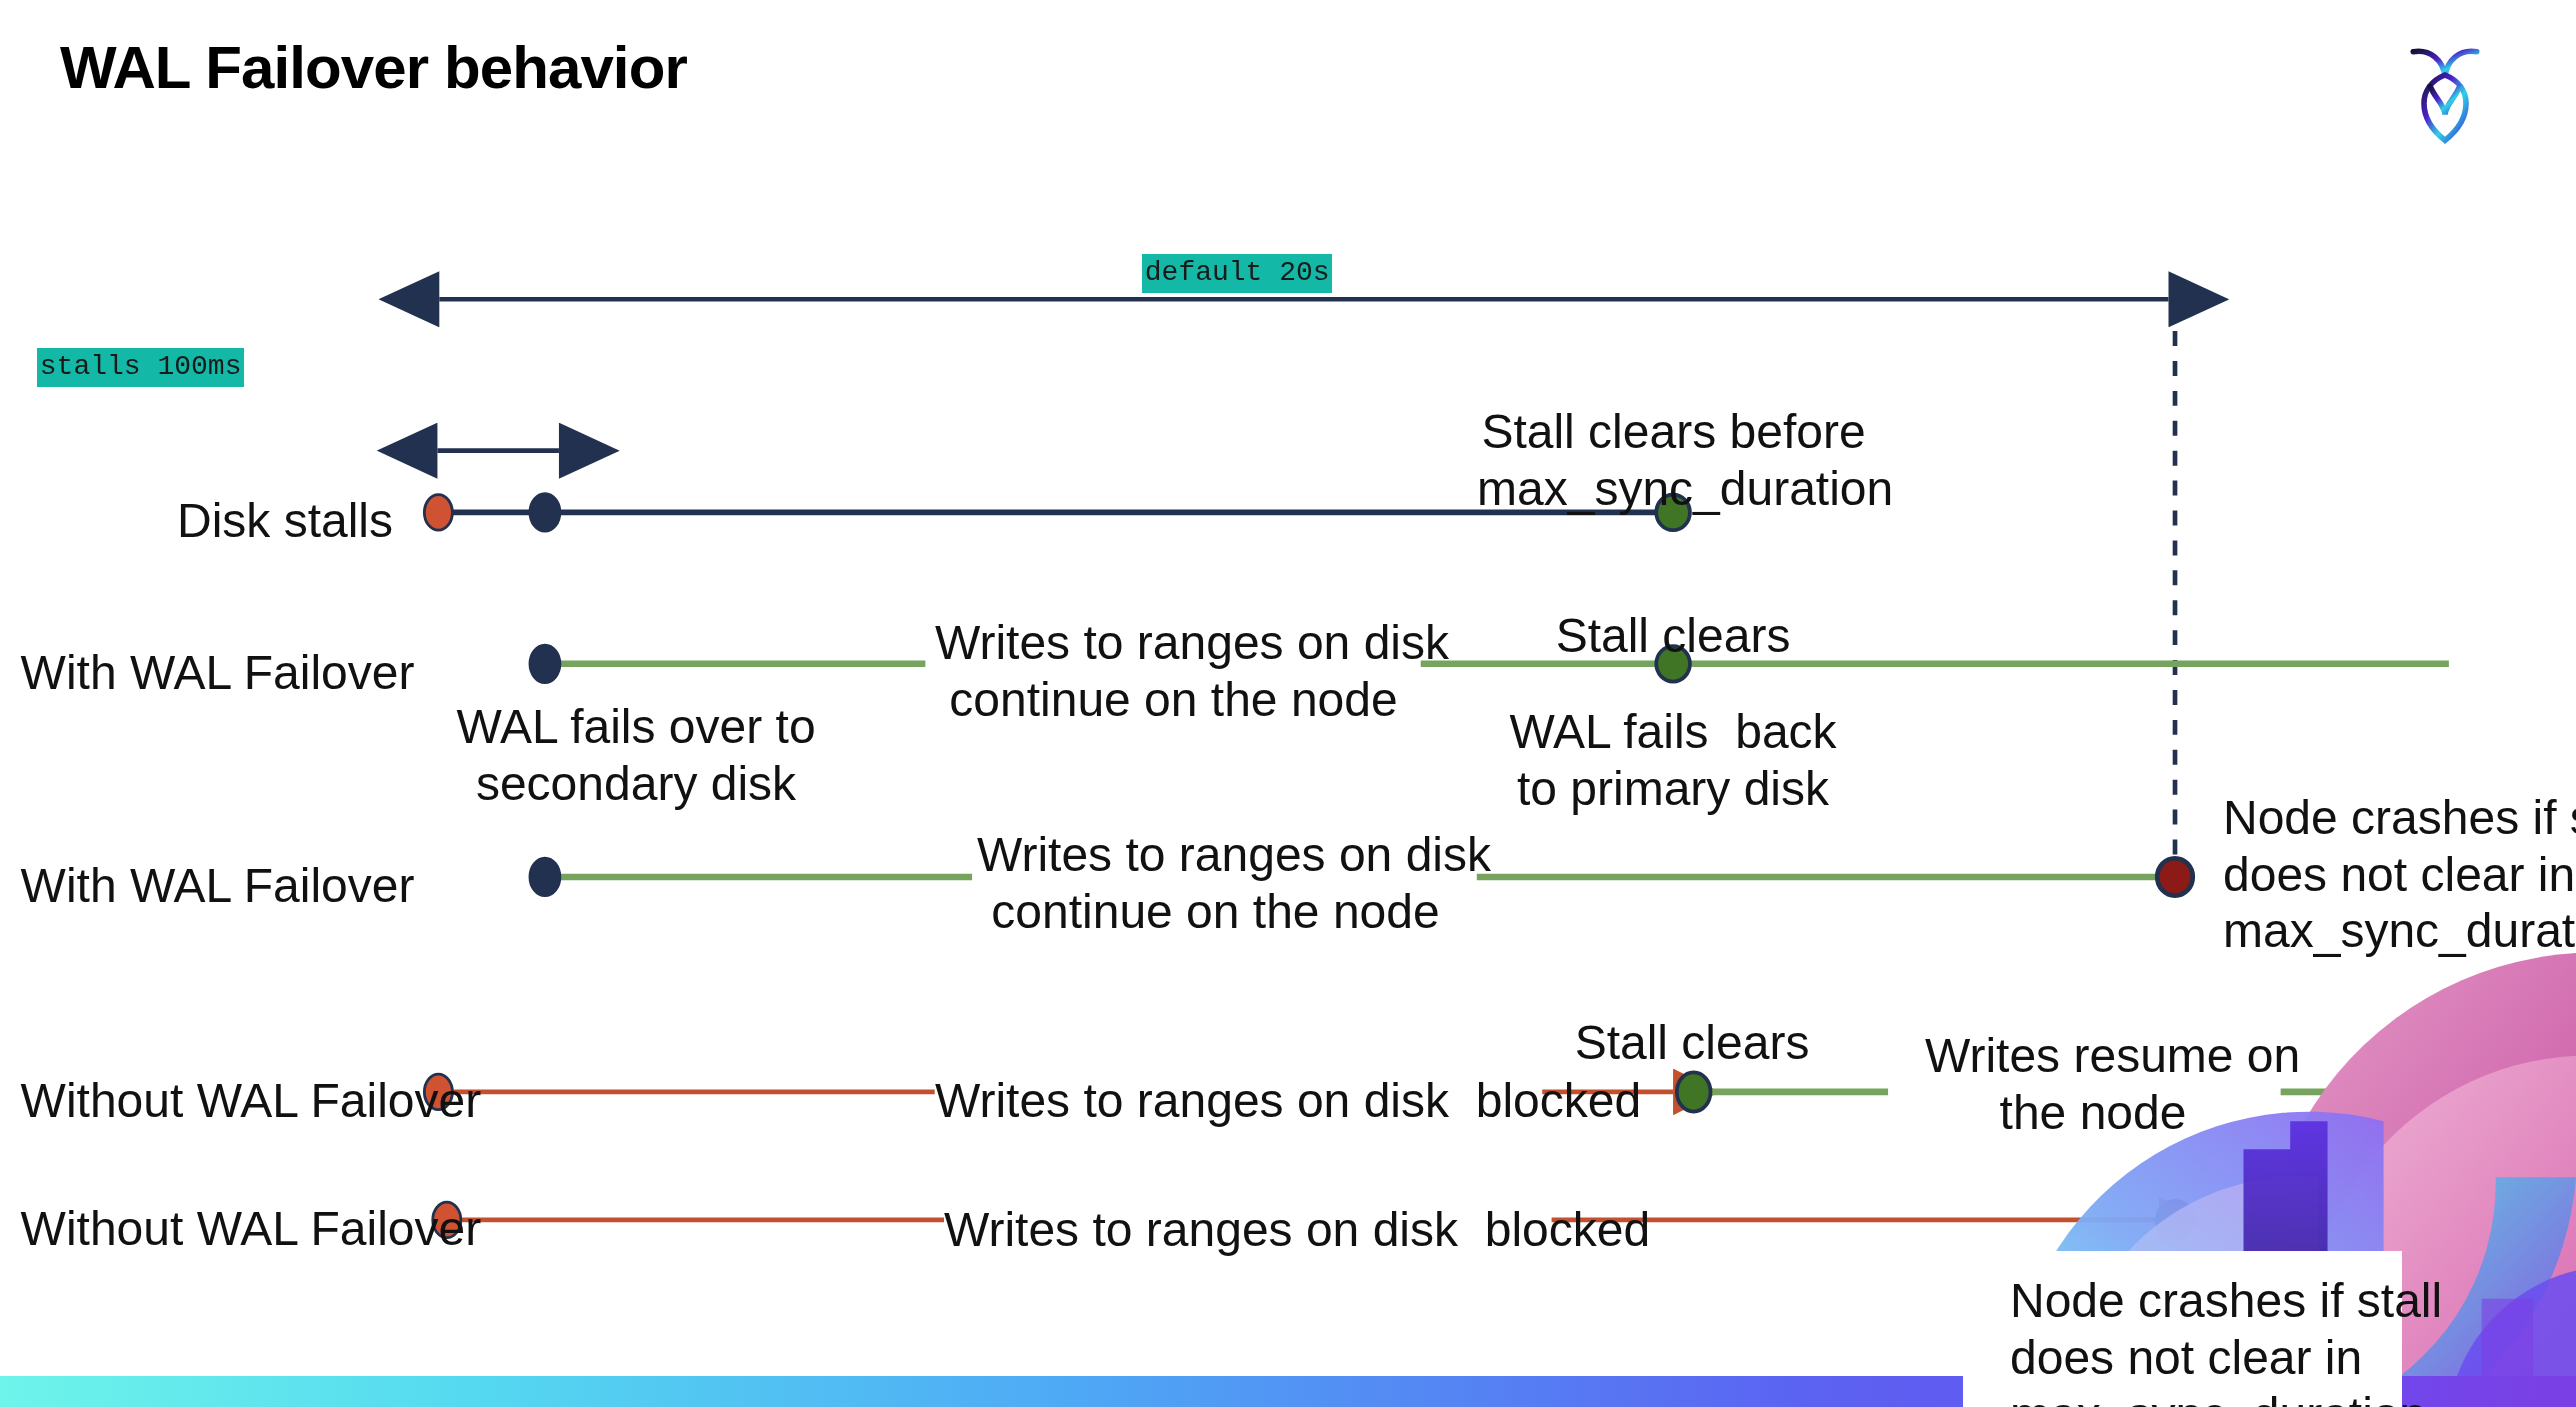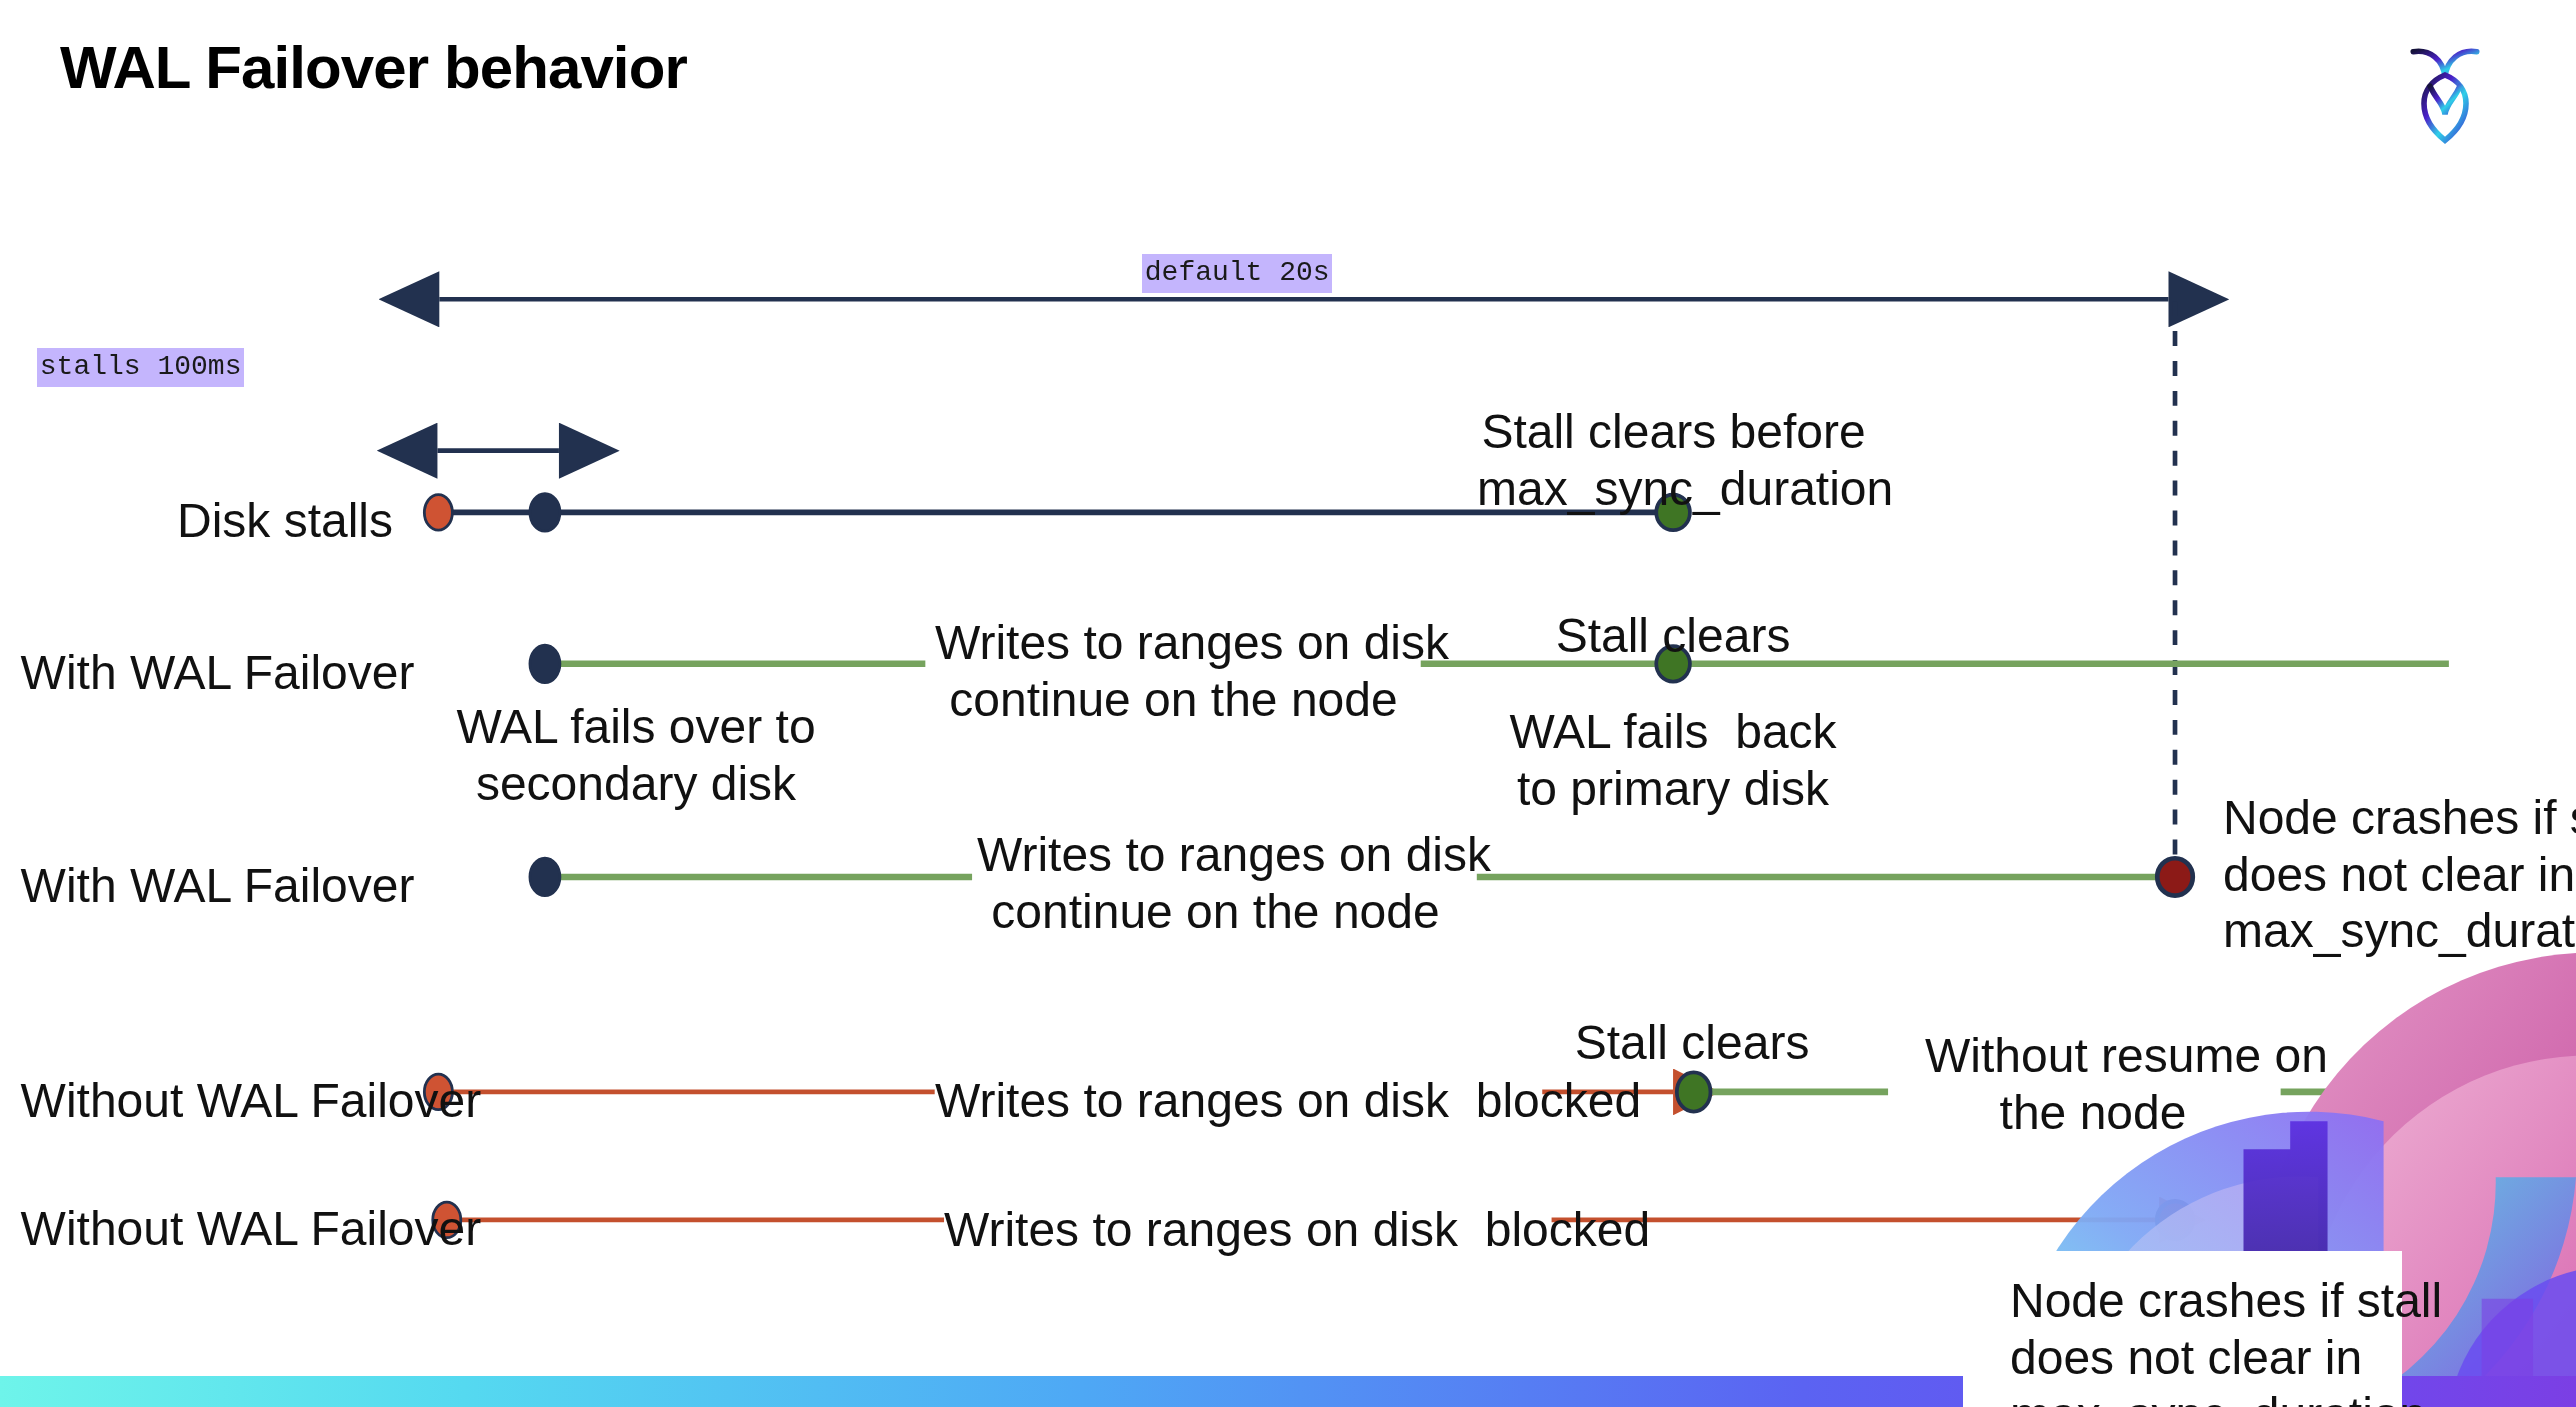--- a/index.html
+++ b/index.html
@@ -13,21 +13,21 @@
     letter-spacing:-0.9px; color:#000; line-height:1.05;
     font-family:"Liberation Sans","DejaVu Sans",sans-serif;
   }
 
   
   #logo{ left:2389px; top:28px; width:112px; height:122px; }
 
   
   .code{
     font-family:"Liberation Mono","DejaVu Sans Mono",monospace;
-    font-size:28px; color:#1a1a1a; background:#c4b5fd;
+    font-size:28px; color:#1a1a1a; background:#14b8a6;
     display:inline-block; padding:0.9px 2.8px; white-space:pre;
     line-height:1.32;
   }
 
   
   .lbl{ font-size:48px; color:#111; line-height:1.18; white-space:pre; }
   .lbl.c{ text-align:center; }
   .lbl.r{ text-align:right; }
 
   
@@ -209,21 +209,21 @@
 continue on the node</div>
 
 <div class="abs lbl" style="left:2223px;top:790px;width:355px;">Node crashes if stall
 does not clear in
 max_sync_duration</div>
 
 <div class="abs lbl c" style="left:935px;top:1073px;width:598px;">Writes to ranges on disk  blocked</div>
 
 <div class="abs lbl c" style="left:1524px;top:1015px;width:336px;">Stall clears</div>
 
-<div class="abs lbl c" style="left:1925px;top:1028px;width:336px;">Without resume on
+<div class="abs lbl c" style="left:1925px;top:1028px;width:336px;">Writes resume on
 the node</div>
 
 <div class="abs lbl c" style="left:944px;top:1202px;width:598px;">Writes to ranges on disk  blocked</div>
 
 <div class="abs" id="crashbox">
   <div class="lbl">Node crashes if stall
 does not clear in
 max_sync_duration</div>
 </div>
 

